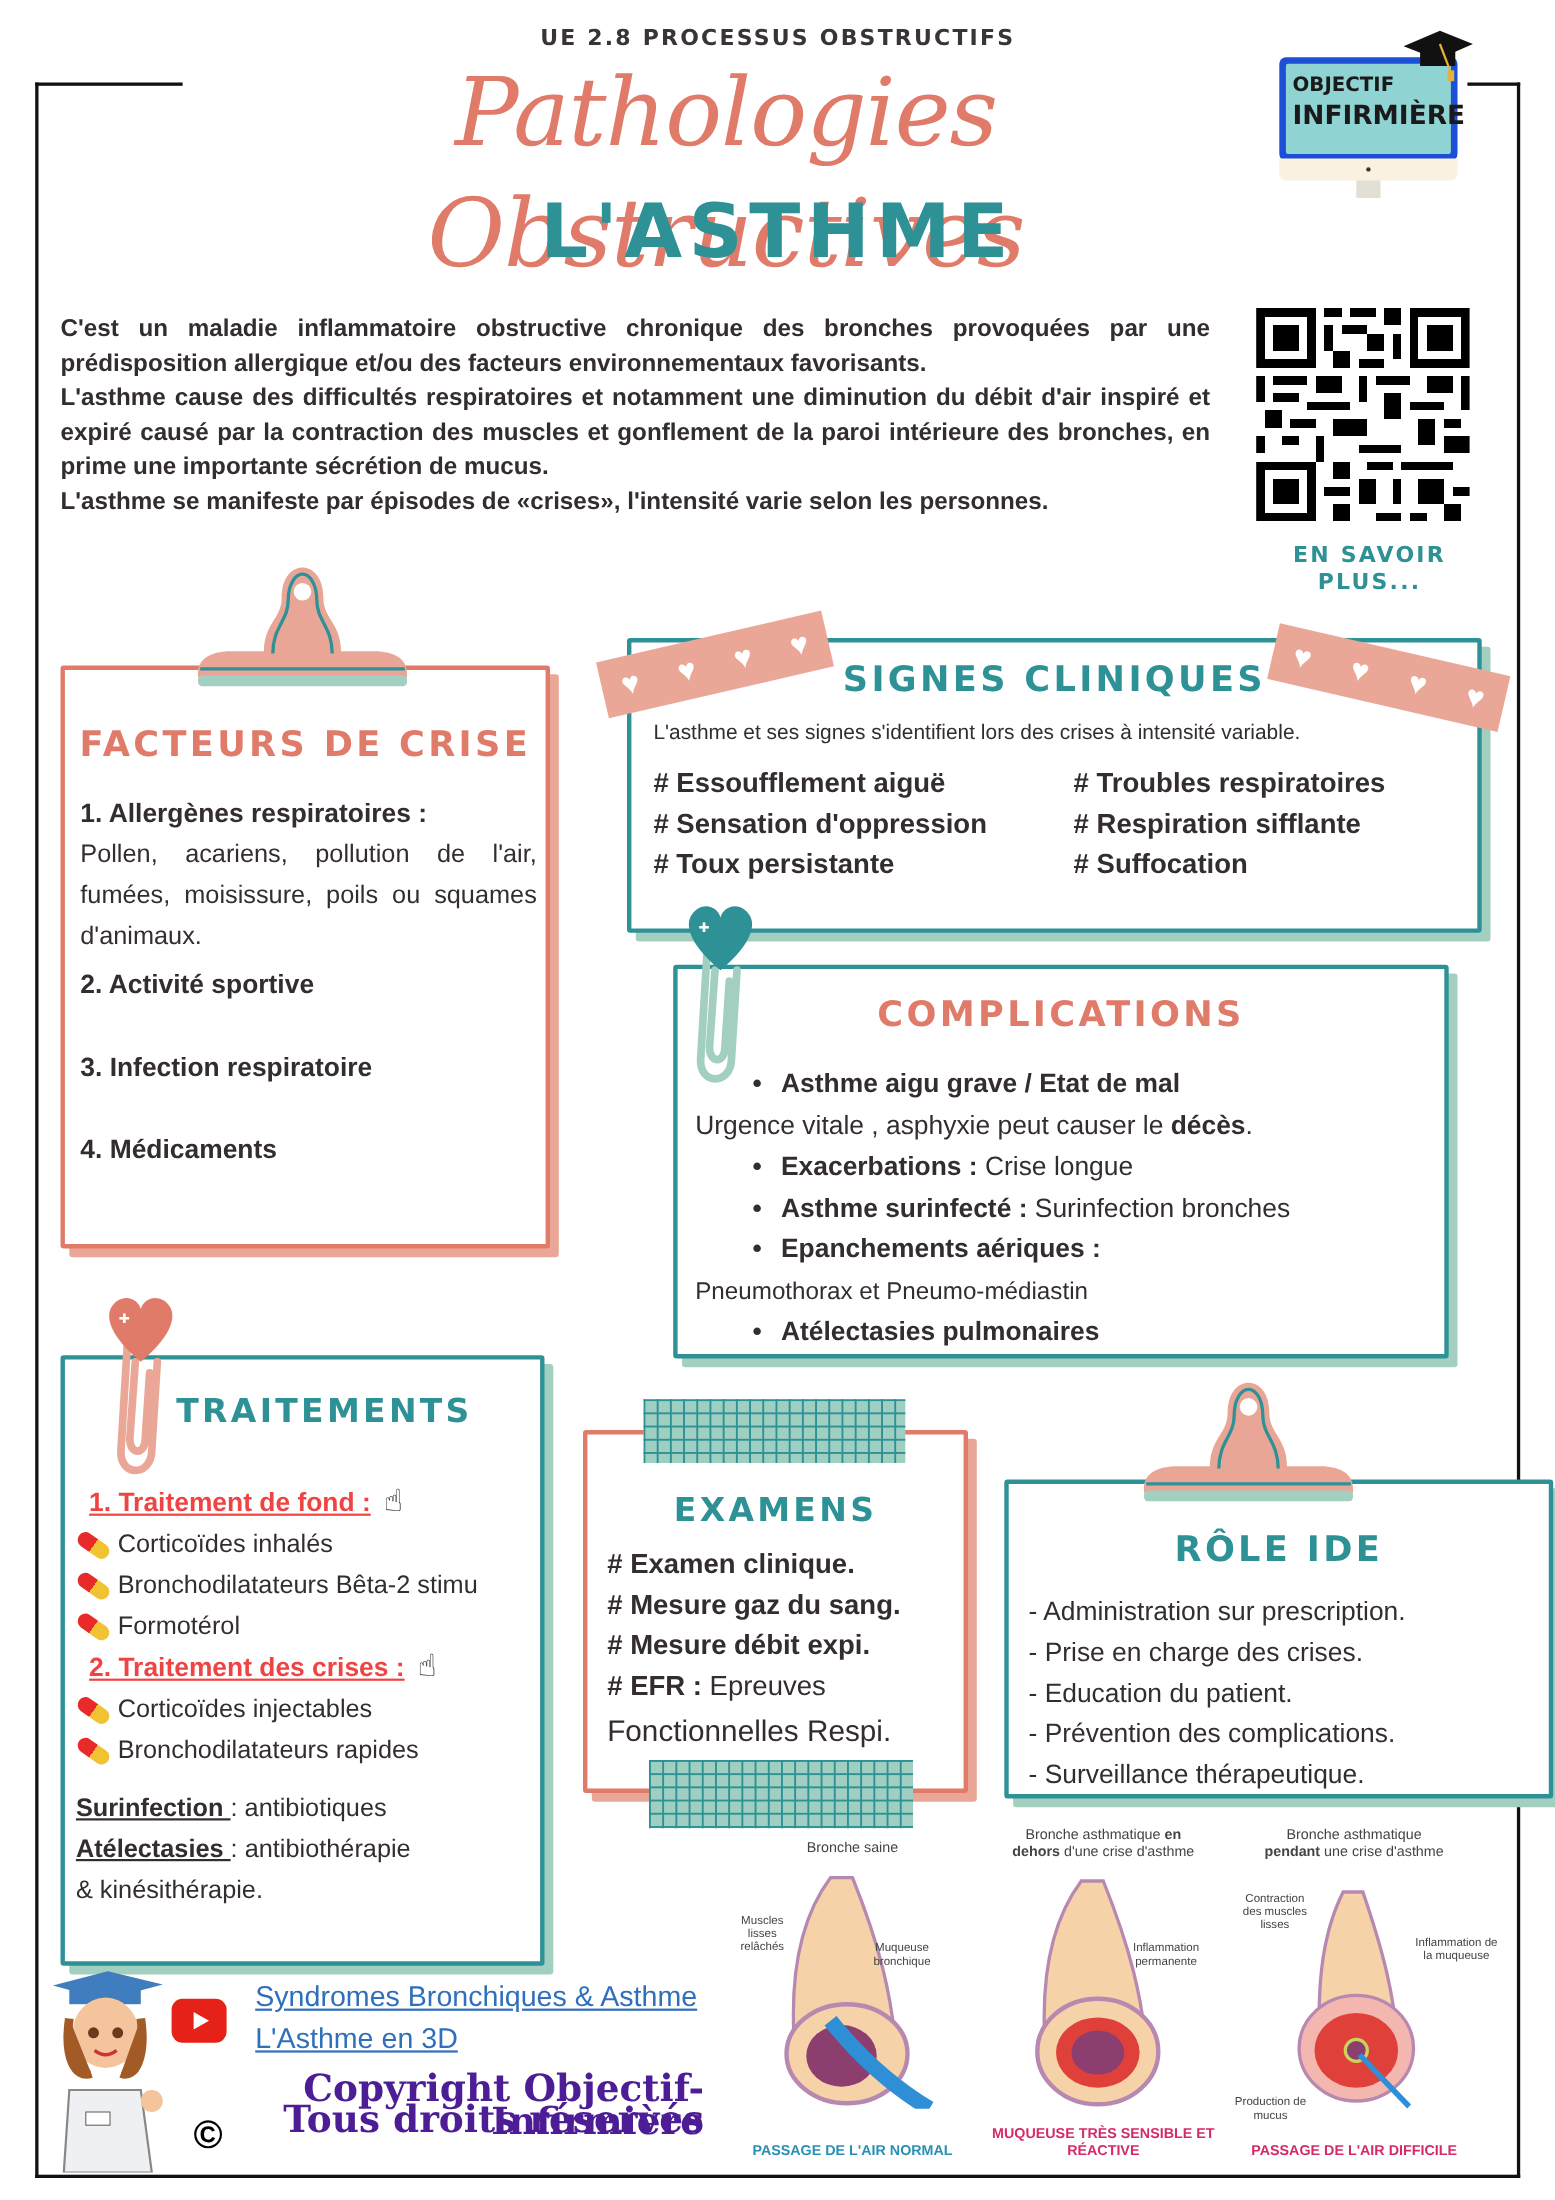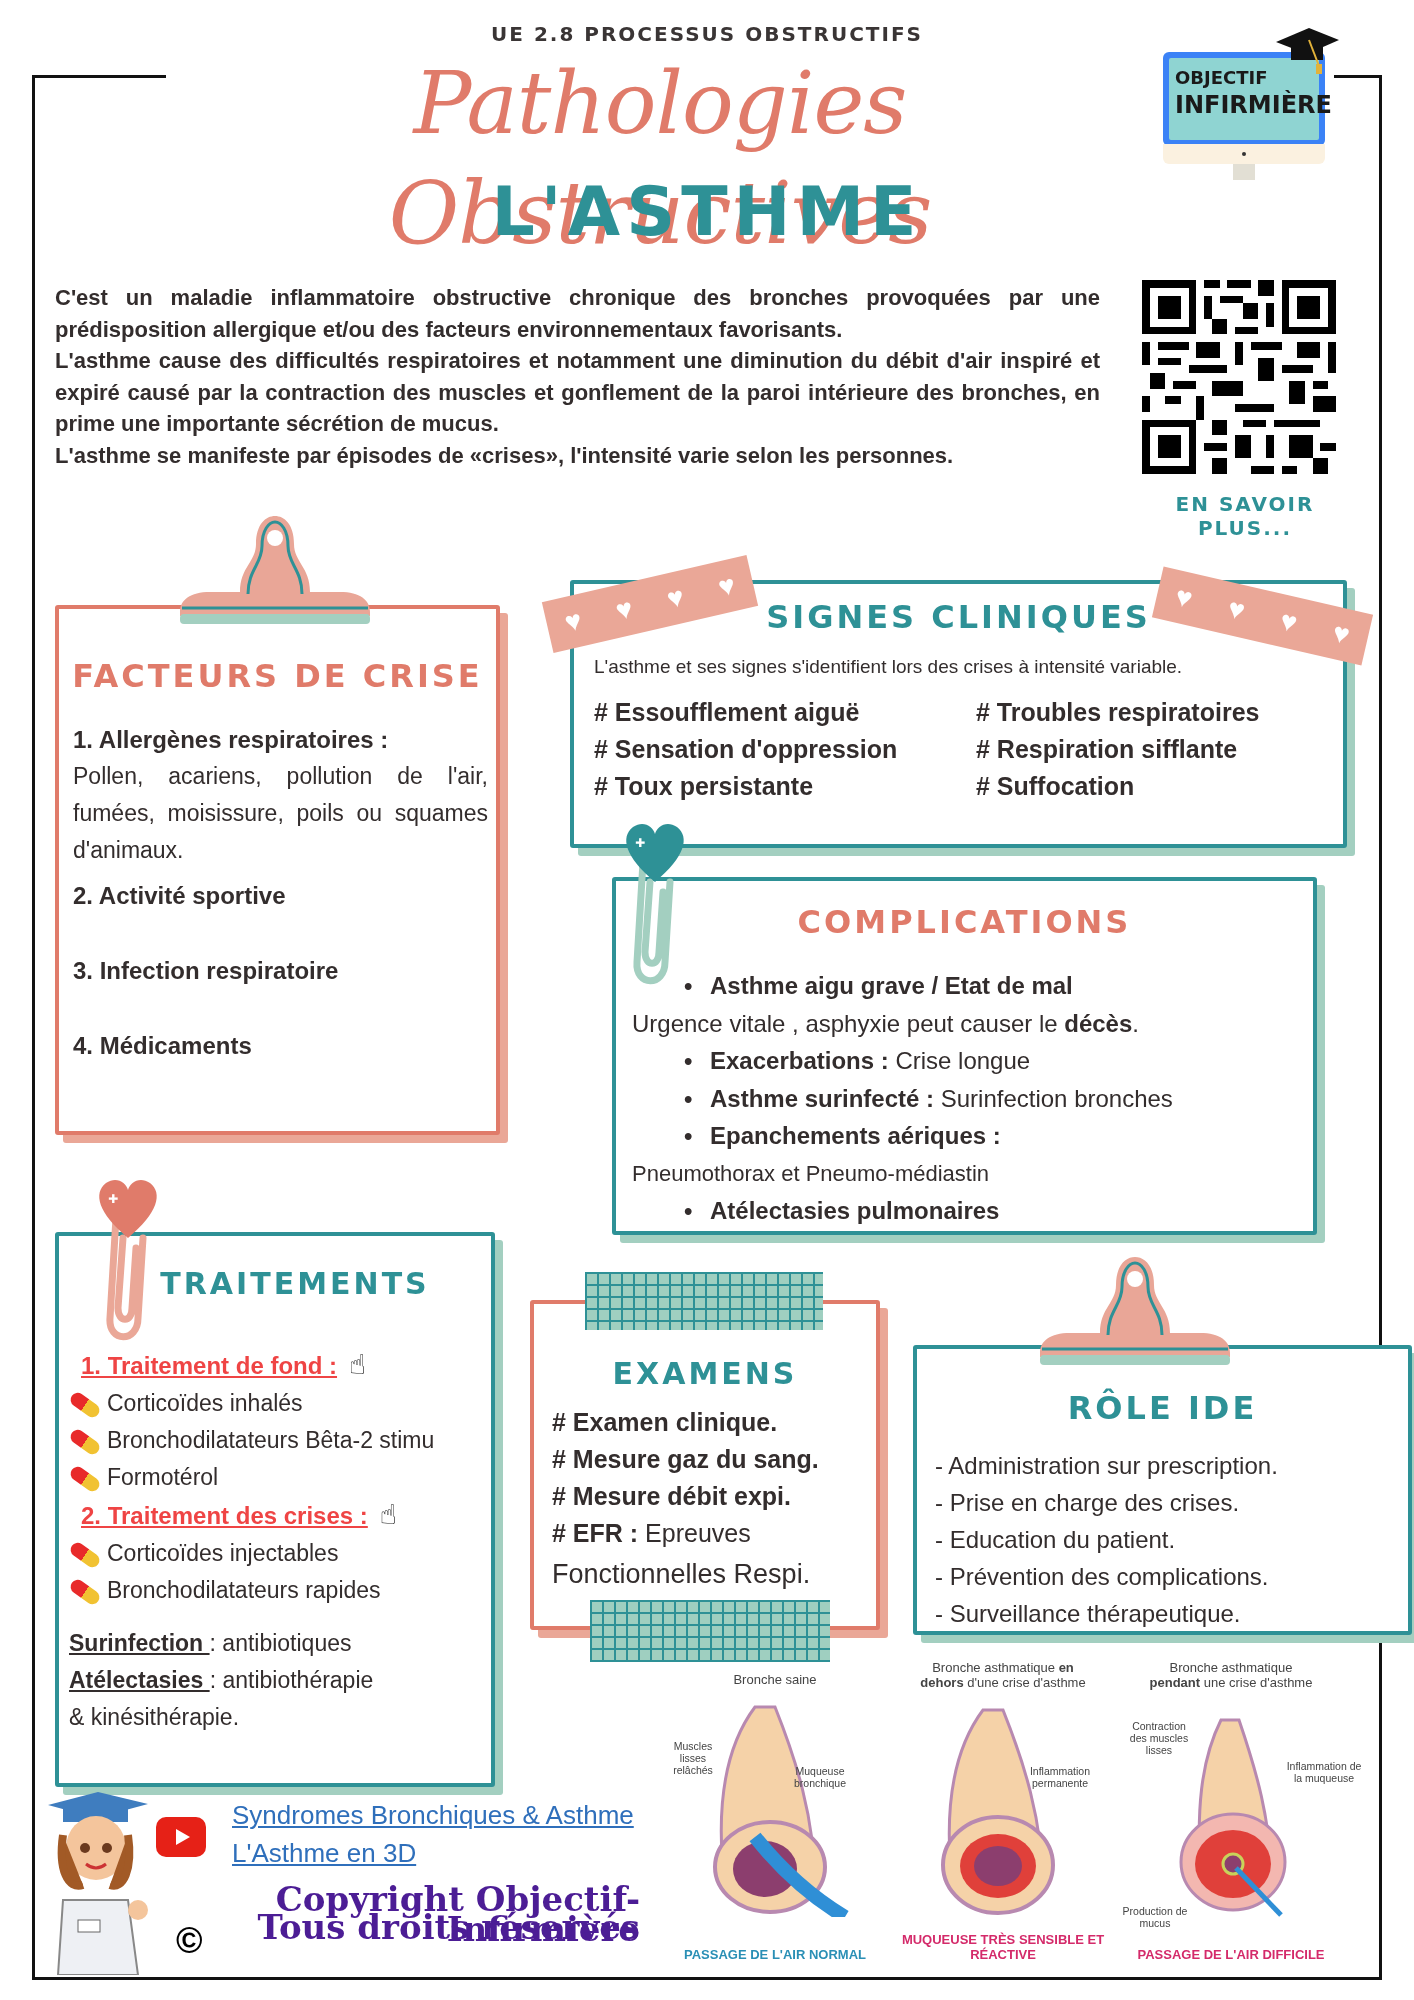--- a/index.html
+++ b/index.html
@@ -15,21 +15,21 @@
   .frame-right { left: 1379px; top: 75px; width: 3px; height: 1905px; background: #111; }
   .frame-bottom { left: 32px; top: 1977px; width: 1350px; height: 3px; background: #111; }
 
   
   .ue-title { left: 0; width: 1414px; top: 22px; text-align: center; font-family: "DejaVu Sans", sans-serif; font-weight: bold; font-size: 20px; letter-spacing: 2px; color: #3a3535; }
   .main-title { left: 170px; width: 980px; top: 48px; text-align: center; font-family: "DejaVu Serif", serif; font-style: italic; font-size: 86px; color: #e07b6a; letter-spacing: -1px; line-height: 110px; }
   .sub-title { left: 0; width: 1414px; top: 172px; text-align: center; font-family: "DejaVu Sans", sans-serif; font-weight: bold; font-size: 68px; letter-spacing: 6px; color: #2e9196; line-height: 80px; }
 
   
   .logo { left: 1163px; top: 40px; width: 162px; height: 140px; }
-  .logo-screen { position: absolute; left: 0; top: 12px; width: 162px; height: 94px; background: #3b82f6; border-radius: 6px; padding: 6px; }
+  .logo-screen { position: absolute; left: 0; top: 12px; width: 162px; height: 94px; background: #1d4ed8; border-radius: 6px; padding: 6px; }
   .logo-inner { width: 100%; height: 82px; background: #8fd4d2; border-radius: 2px; padding: 8px 6px; font-family: "DejaVu Sans", sans-serif; font-weight: bold; color: #1a1a1a; }
   .logo-l1 { font-size: 18px; line-height: 24px; }
   .logo-l2 { font-size: 24px; line-height: 30px; }
   .logo-chin { position: absolute; left: 0; top: 104px; width: 162px; height: 20px; background: #fbf1e0; border-radius: 0 0 6px 6px; }
   .logo-chin::after { content: ""; position: absolute; left: 79px; top: 8px; width: 4px; height: 4px; background: #333; border-radius: 50%; }
   .logo-stand { position: absolute; left: 70px; top: 124px; width: 22px; height: 16px; background: #e2dfd4; }
   .logo-cap { position: absolute; left: 110px; top: -8px; font-size: 34px; color: #111; }
 
   
   .intro { left: 55px; top: 282px; width: 1045px; font-size: 22px; font-weight: bold; line-height: 31.5px; color: #332d2d; text-align: justify; }

